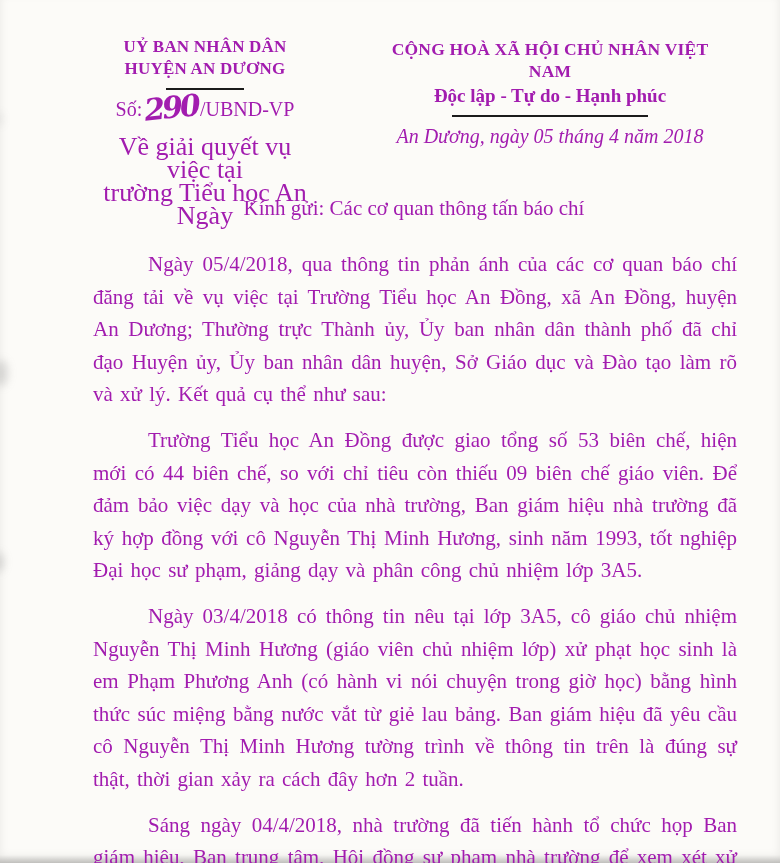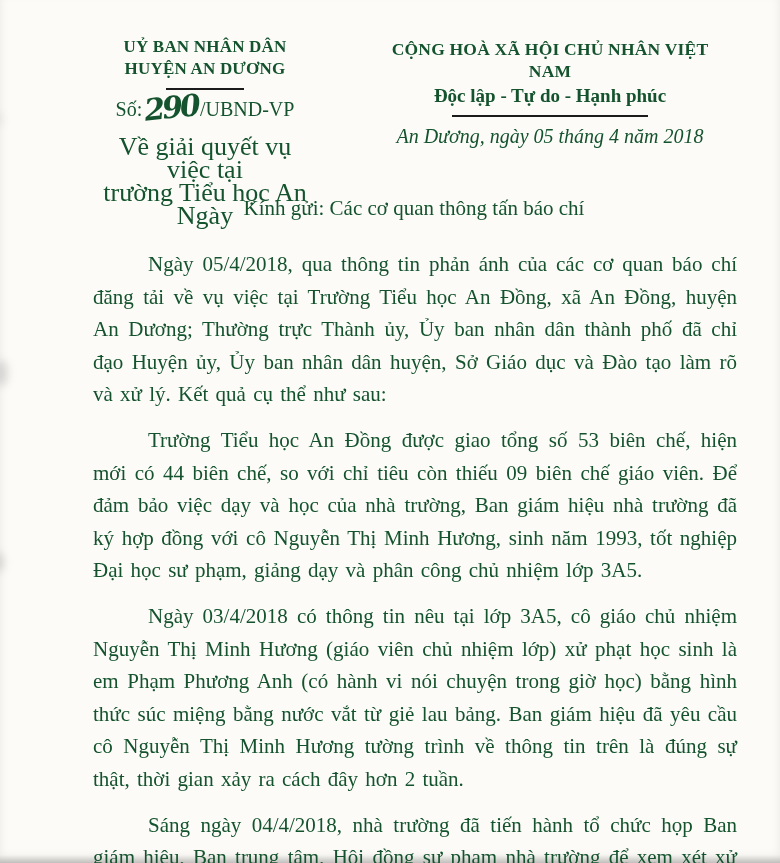--- a/index.html
+++ b/index.html
@@ -4,21 +4,21 @@
 <style>
   html,body{margin:0;padding:0;}
   body{
     width:780px;height:863px;overflow:hidden;
     font-family:"Liberation Serif","DejaVu Serif",serif;
     background:#e8e8e6;
   }
   .page{
     position:relative;width:780px;height:863px;
     background:#fcfbf8;
-    color:#14532d;
+    color:#a21caf;
     box-shadow:inset 0 -6px 10px rgba(0,0,0,0.08);
   }
   
   .smudge{position:absolute;background:rgba(120,120,118,0.25);filter:blur(4px);border-radius:50%;}
   .smudge.s1{left:-6px;top:360px;width:14px;height:26px;}
   .smudge.s2{left:-8px;top:552px;width:12px;height:20px;}
   .smudge.s3{left:-5px;top:112px;width:8px;height:14px;opacity:.5;}
   .bottom-edge{position:absolute;left:0;bottom:0;width:100%;height:8px;
     background:linear-gradient(to bottom,rgba(0,0,0,0),rgba(0,0,0,0.18));}
 

